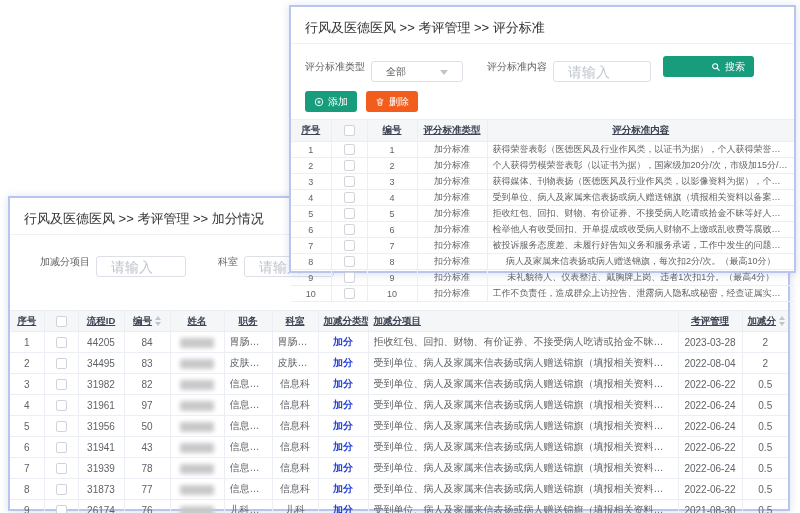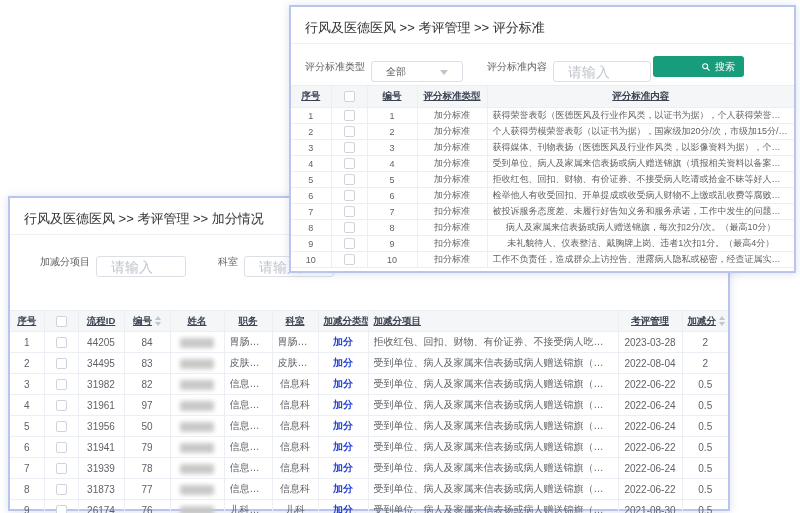--- a/index.html
+++ b/index.html
@@ -2,21 +2,21 @@
 <html><head>
 <meta charset="utf-8">
 <style>
   * { margin:0; padding:0; box-sizing:border-box; }
   html,body { width:800px; height:513px; background:#fff; overflow:hidden;
               font-family:"Liberation Sans","DejaVu Sans",sans-serif; color:#606266; }
 
   .panel { position:absolute; background:#fff; border:2px solid #b9c5ec;
            box-shadow:0 1px 8px rgba(110,130,190,.25); }
   #standards-panel { left:289px; top:5px;  width:507px; height:268px; z-index:2; }
-  #bonus-panel     { left:8px;  top:196px; width:722px; height:315px; z-index:1; }
+  #bonus-panel     { left:8px;  top:196px; width:782px; height:315px; z-index:1; }
 
   .breadcrumb { font-size:13px; font-weight:normal; color:#333;
                 padding:12px 14px 6px; border-bottom:1px solid #f0f1f4; }
 
   .filter-row { display:flex; align-items:center; font-size:10px; color:#606266; }
   #standards-panel .filter-row { padding:7px 14px 3px; }
   #bonus-panel .filter-row { padding:11px 0 0 30px; }
   .filter-label { margin-right:6px; white-space:nowrap; }
 
   .tbox { height:21px; border:1px solid #dcdfe6; border-radius:3px; background:#fff;
@@ -188,21 +188,21 @@
     <td><span class="link-blue">加分</span></td>
     <td><span class="trunc">受到单位、病人及家属来信表扬或病人赠送锦旗（填报相关资料以备案登记为准）给个人…</span></td>
     <td>2022-06-24</td>
     <td>0.5</td>
   </tr>
 
   <tr>
     <td>6</td>
     <td><span class="cb"></span></td>
     <td>31941</td>
-    <td>79</td>
+    <td>43</td>
     <td><span class="name-blur"></span></td>
     <td><span class="trunc">信息科科长</span></td>
     <td><span class="trunc">信息科</span></td>
     <td><span class="link-blue">加分</span></td>
     <td><span class="trunc">受到单位、病人及家属来信表扬或病人赠送锦旗（填报相关资料以备案登记为准）给个人…</span></td>
     <td>2022-06-22</td>
     <td>0.5</td>
   </tr>
 
   <tr>
@@ -270,29 +270,44 @@
   <div class="filter-row">
     <span class="filter-label">评分标准类型</span>
     <span class="tbox selectbox">
       <span>全部</span>
       <span class="caret-down"></span>
     </span>
     <span class="filter-label" style="margin-left:24px;">评分标准内容</span>
     <span class="tbox" style="width:98px;">
       <input placeholder="请输入" style="">
     </span>
-    <button class="btn btn-teal" style="margin-left:2px;padding-left:48px;">
+    <button class="btn btn-teal" style="margin-left:12px;padding-left:48px;">
       <svg class="icon-svg" width="10" height="10" viewBox="0 0 24 24">
         <circle cx="10" cy="10" r="6" stroke="#fff" fill="none" stroke-width="2.6"></circle>
         <path d="M14.5 14.5L20.5 20.5" stroke="#fff" stroke-width="2.6"></path>
       </svg>
       <span>搜索</span>
     </button>
   </div>
 
+  <div class="action-row">
+    <button class="btn btn-teal">
+      <svg class="icon-svg" width="10" height="10" viewBox="0 0 24 24">
+        <circle cx="12" cy="12" r="9" stroke="#fff" fill="none" stroke-width="2.2"></circle>
+        <path d="M12 8v8M8 12h8" stroke="#fff" stroke-width="2.2"></path>
+      </svg>
+      <span>添加</span>
+    </button>
+    <button class="btn btn-orange">
+      <svg class="icon-svg" width="10" height="10" viewBox="0 0 24 24">
+        <path d="M4 7h16M10 4h4M7 7l1.2 13h7.6L17 7M10 11v6M14 11v6" stroke="#fff" fill="none" stroke-width="2"></path>
+      </svg>
+      <span>删除</span>
+    </button>
+  </div>
 
   <table id="standards-table">
     <colgroup>
       <col style="width:40px">
         <col style="width:36px">
         <col style="width:50px">
         <col style="width:70px">
         <col>
     </colgroup>
     <thead>

